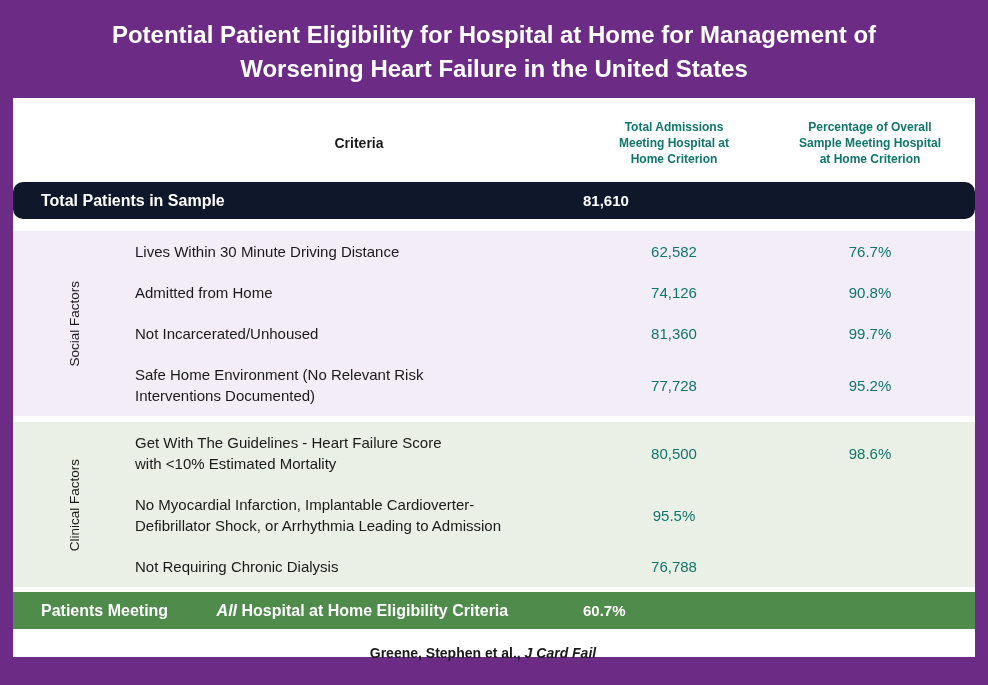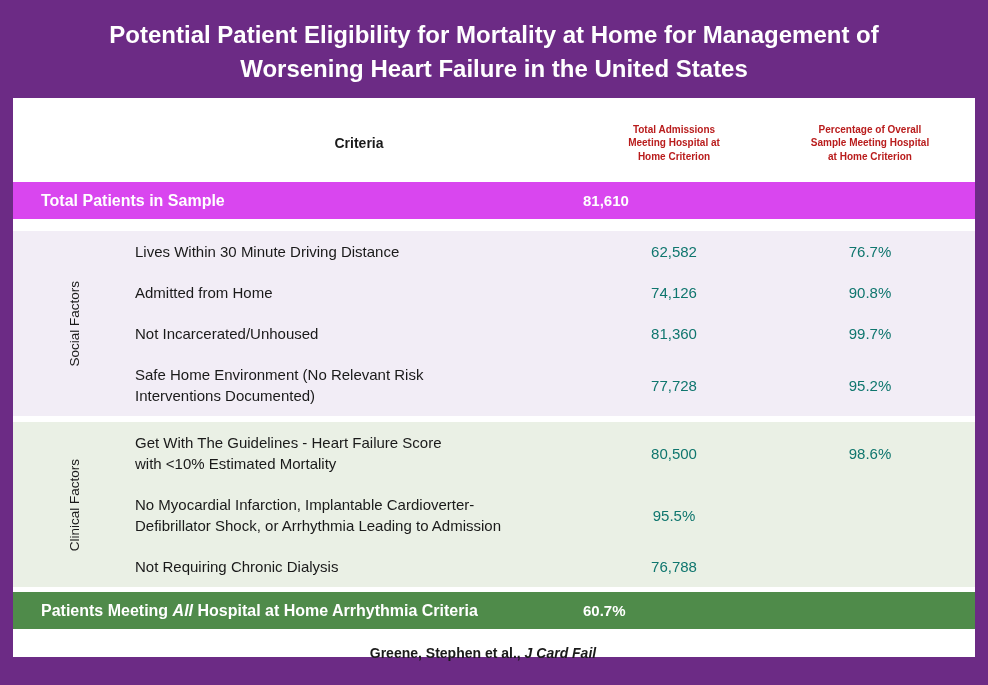--- a/index.html
+++ b/index.html
@@ -38,42 +38,42 @@
     padding-bottom: 6px;
   }
   .hdr .criteria-hdr {
     font-weight: bold;
     font-size: 14px;
     color: #1a1a1a;
     text-align: center;
   }
   .hdr .num-hdr {
     font-weight: bold;
-    font-size: 10px;
-    color: #b91c1c;
+    font-size: 12px;
+    color: #0f766e;
     text-align: center;
     white-space: pre-line;
     line-height: 1.35;
   }
 
   
   .band {
     display: grid;
     grid-template-columns: 570px 182px 210px;
     align-items: center;
     min-height: 37px;
     color: #ffffff;
     font-weight: bold;
     font-size: 16px;
   }
-  .band.orange { background: #d946ef; }
+  .band.orange { background: #0f172a; border-radius: 10px; }
   .band.green  { background: #4f8b4a; }
   .band .band-label { padding-left: 28px; }
   .band .band-num, .band .band-pct { font-size: 15px; }
-  .band .italic { font-style: italic; }
+  .band .italic { font-style: italic; margin-left: 44px; }
 
   
   .section { display: flex; }
   .section.social   { background: #f2edf6; margin-top: 12px; }
   .section.clinical { background: #eaf0e5; margin-top: 6px; margin-bottom: 5px; }
 
   .factor-col {
     width: 122px;
     display: flex;
     align-items: center;
@@ -115,21 +115,21 @@
     color: #1a1a1a;
   }
   .citation .journal { font-style: italic; }
 </style>
 </head>
 <body>
 
 <div class="frame">
 
   <div class="title-band">
-    <div>Potential Patient Eligibility for Mortality at Home for Management of</div>
+    <div>Potential Patient Eligibility for Hospital at Home for Management of</div>
     <div>Worsening Heart Failure in the United States</div>
   </div>
 
   <div class="panel">
 
     <div class="hdr">
       <div></div>
       <div class="criteria-hdr">Criteria</div>
       <div class="num-hdr">Total Admissions
 Meeting Hospital at
@@ -191,21 +191,21 @@
           <div class="pct">95.5%</div>
         </div>
         <div class="row">
           <div class="criteria">Not Requiring Chronic Dialysis</div>
           <div class="num">76,788</div>
         </div>
       </div>
     </div>
 
     <div class="band green">
-      <div class="band-label"><span>Patients Meeting </span><span class="italic">All</span><span> Hospital at Home Arrhythmia Criteria</span></div>
+      <div class="band-label"><span>Patients Meeting </span><span class="italic">All</span><span> Hospital at Home Eligibility Criteria</span></div>
       <div class="band-pct">60.7%</div>
     </div>
 
     <div class="citation">
       <span>Greene, Stephen et al., </span><span class="journal">J Card Fail</span>
     </div>
 
   </div>
 </div>
 

